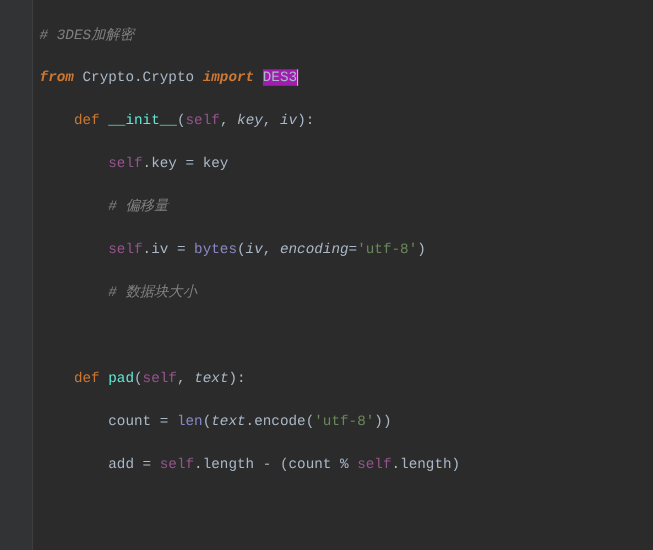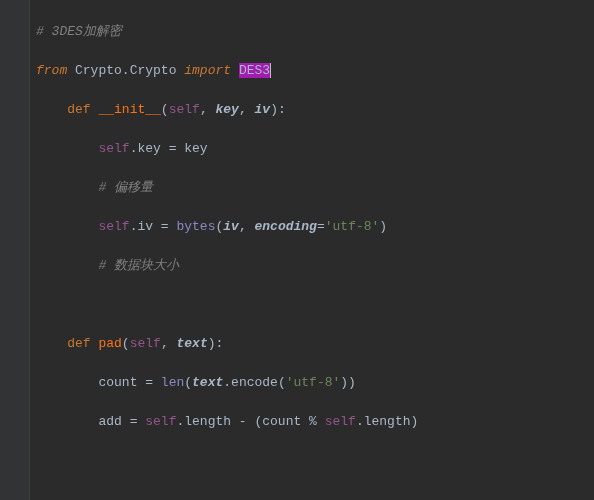--- a/index.html
+++ b/index.html
@@ -26,25 +26,25 @@
   flex-shrink: 0;
 }
 .code {
   padding: 2px 16px 2px 6px;
   white-space: pre;
   flex: 1;
 }
 .line { display: block; }
 .comment { color: #808080; font-style: italic; }
 .keyword { color: #cc7832; }
-.keyword-import { color: #cc7832; font-style: italic; }
+.keyword-import { color: #cc7832; font-style: italic; font-weight: bold; }
 .self { color: #94558d; }
-.param { color: #a9b7c6; font-style: italic; font-weight: bold; }
+.param { color: #a9b7c6; font-style: italic; }
 .string { color: #6a8759; }
-.defname { color: #f97316; }
+.defname { color: #5eead4; }
 .builtin { color: #8888c6; }
 .highlight { background: #a21caf; }
 .cursor { border-right: 1px solid #bbbbbb; }
 </style>
 </head>
 <body>
 
 <div class="editor">
   <div class="gutter"></div>
   <div class="code">

